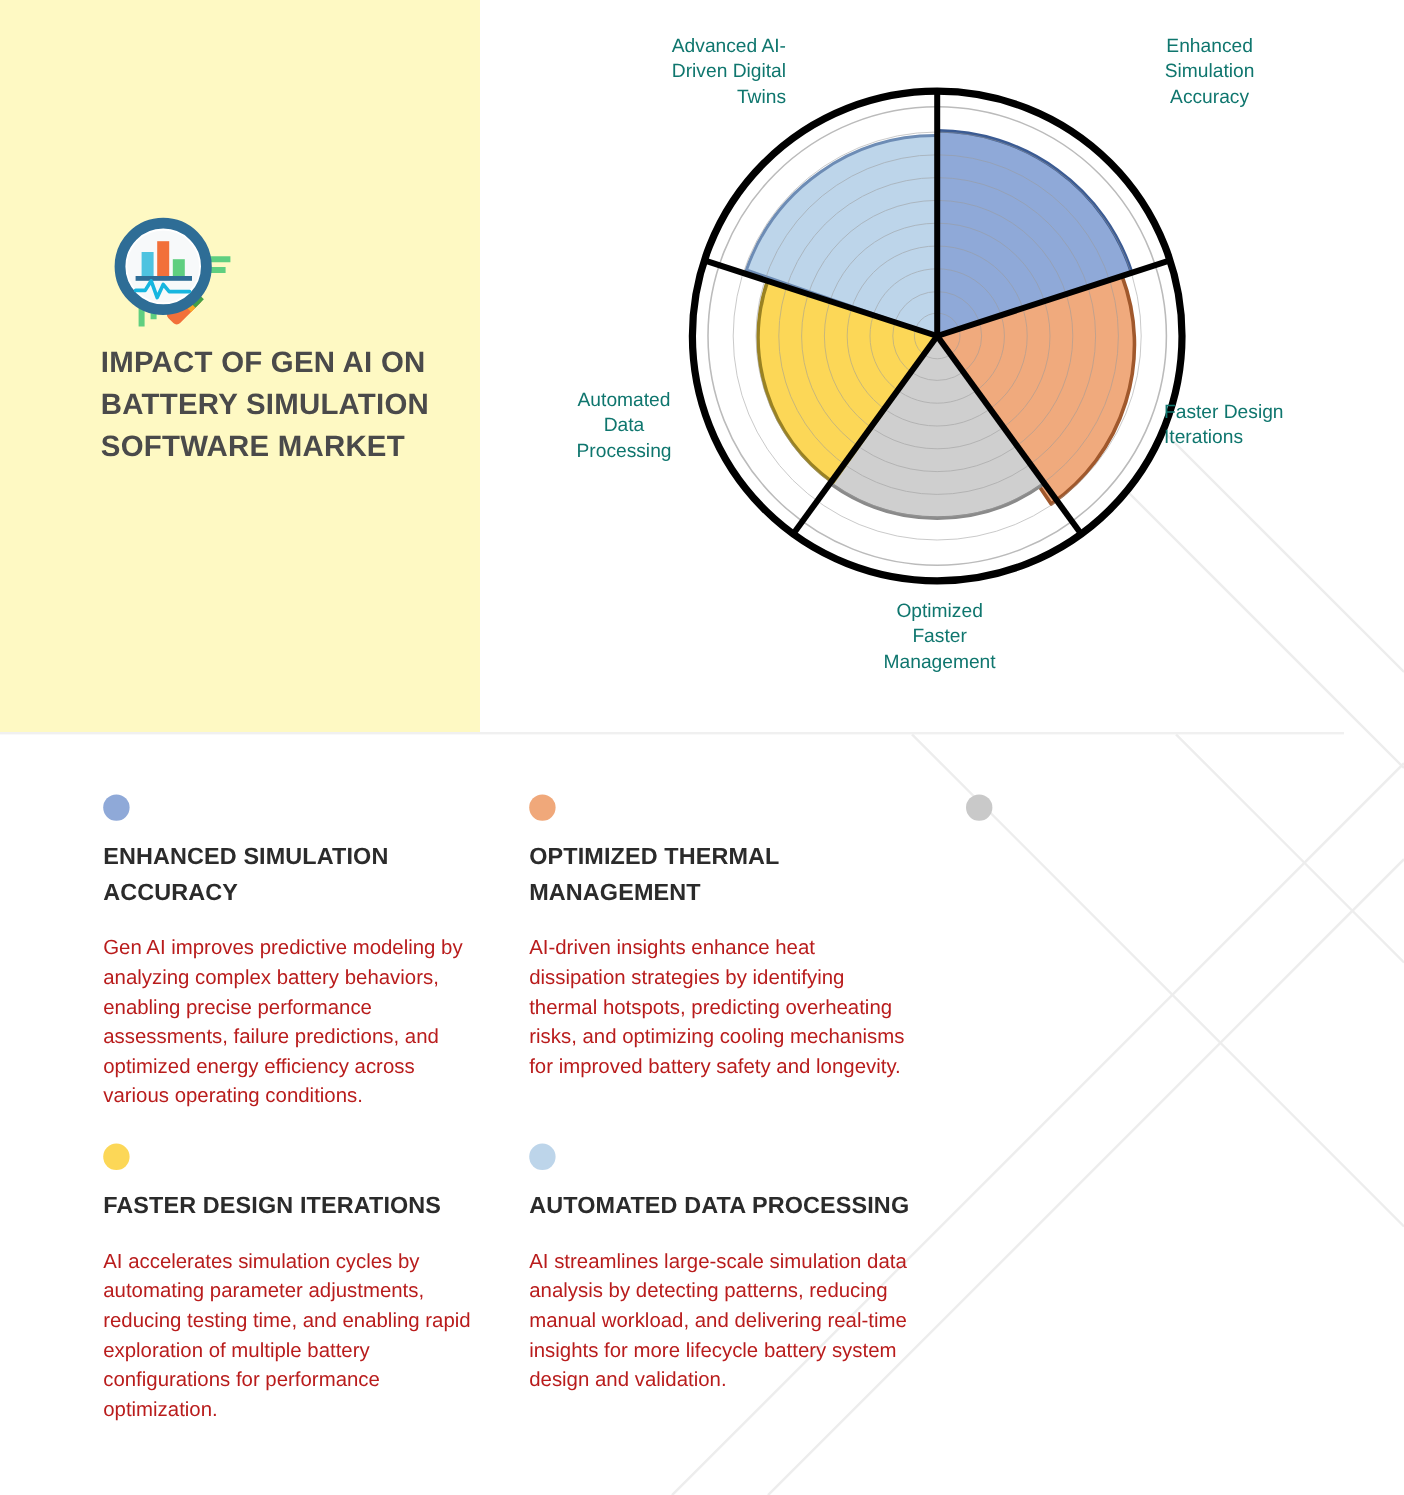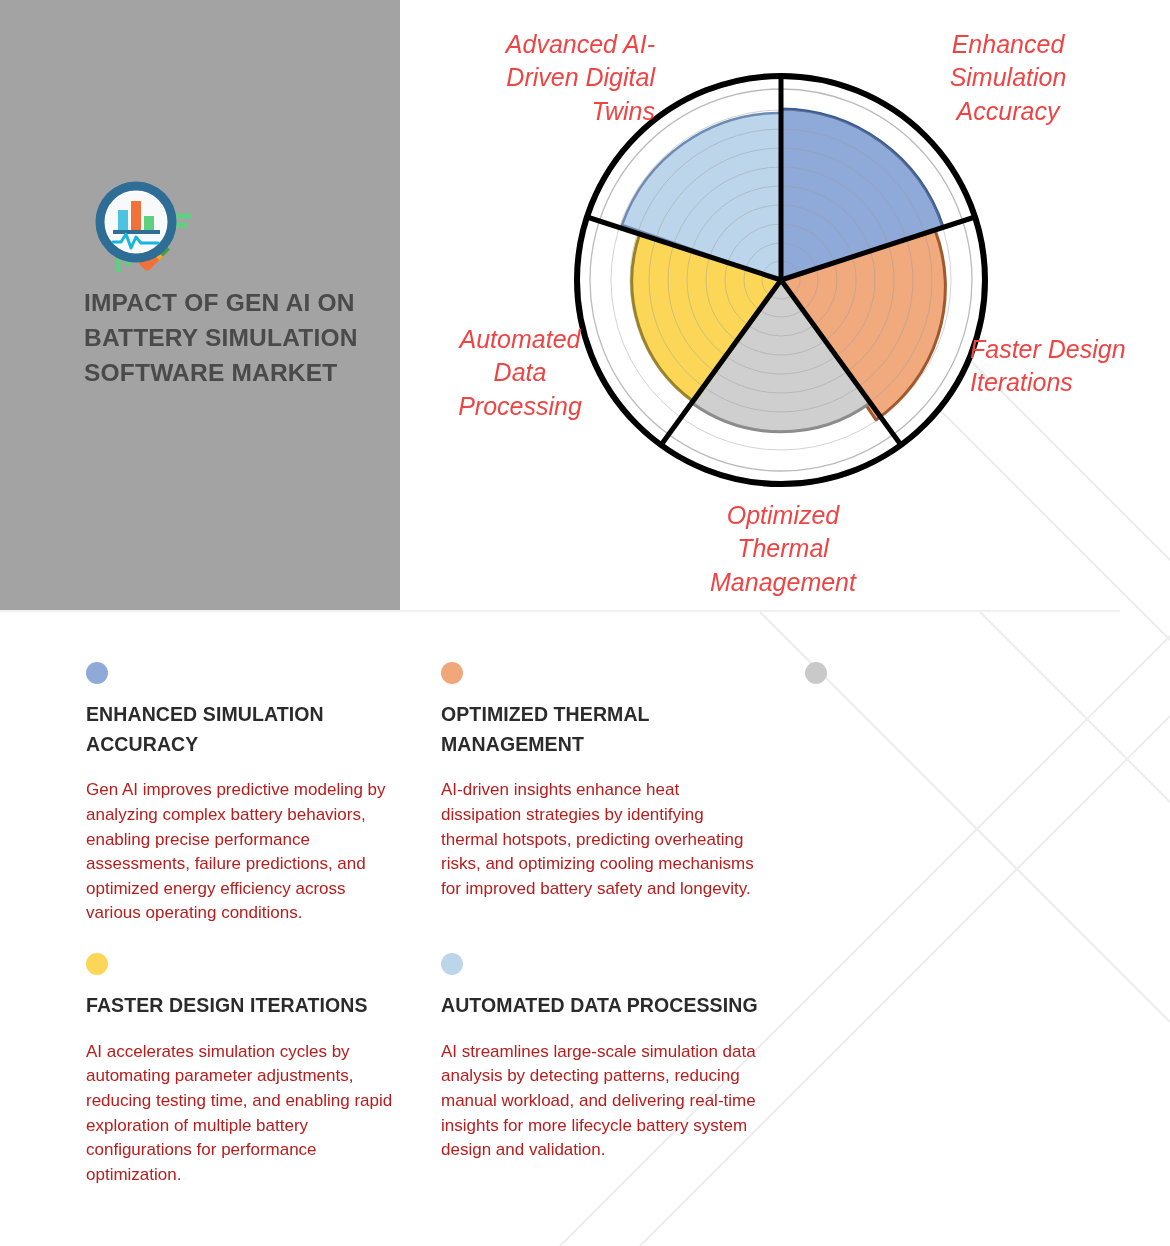--- a/index.html
+++ b/index.html
@@ -25,21 +25,21 @@
 
   
   #top-section {
     position: absolute; left: 0; top: 0;
     width: 1170px; height: 612px;
     z-index: 1;
   }
   #brand-panel {
     position: absolute; left: 0; top: 0;
     width: 400px; height: 611px;
-    background: #a3a3a3;
+    background: #fef9c3;
   }
   #brand-icon {
     position: absolute; left: 88px; top: 176px;
     width: 108px; height: 104px;
   }
   #brand-title {
     position: absolute; left: 84px; top: 286px;
     width: 290px;
     font-size: 24.5px;
     font-weight: bold;
@@ -51,25 +51,24 @@
 
   #chart-area {
     position: absolute; left: 400px; top: 0;
     width: 770px; height: 611px;
     background: transparent;
   }
   #chart-svg { position: absolute; left: 0; top: 0; }
 
   .axis-label {
     position: absolute;
-    font-size: 25px;
+    font-size: 16px;
     line-height: 1.33;
-    color: #ef4444;
+    color: #0f766e;
     white-space: pre-line;
-    font-style: italic;
   }
   #label-advanced  { left: -5px;  top: 28px;  width: 260px; text-align: right; }
   #label-enhanced  { left: 498px; top: 28px;  width: 220px; text-align: center; }
   #label-faster    { left: 570px; top: 333px; width: 190px; text-align: left; }
   #label-optimized { left: 268px; top: 499px; width: 230px; text-align: center; }
   #label-automated { left: 30px;  top: 323px; width: 180px; text-align: center; }
 
   #top-divider {
     position: absolute; left: 0; top: 610px;
     width: 1120px; height: 2px;
@@ -268,21 +267,21 @@
 
       <div class="axis-label" id="label-advanced">Advanced AI-
 Driven Digital
 Twins</div>
       <div class="axis-label" id="label-enhanced">Enhanced
 Simulation
 Accuracy</div>
       <div class="axis-label" id="label-faster">Faster Design
 Iterations</div>
       <div class="axis-label" id="label-optimized">Optimized
-Thermal
+Faster
 Management</div>
       <div class="axis-label" id="label-automated">Automated
 Data
 Processing</div>
     </div>
   </div>
 
   <div id="top-divider"></div>
 
   <div id="cards">

